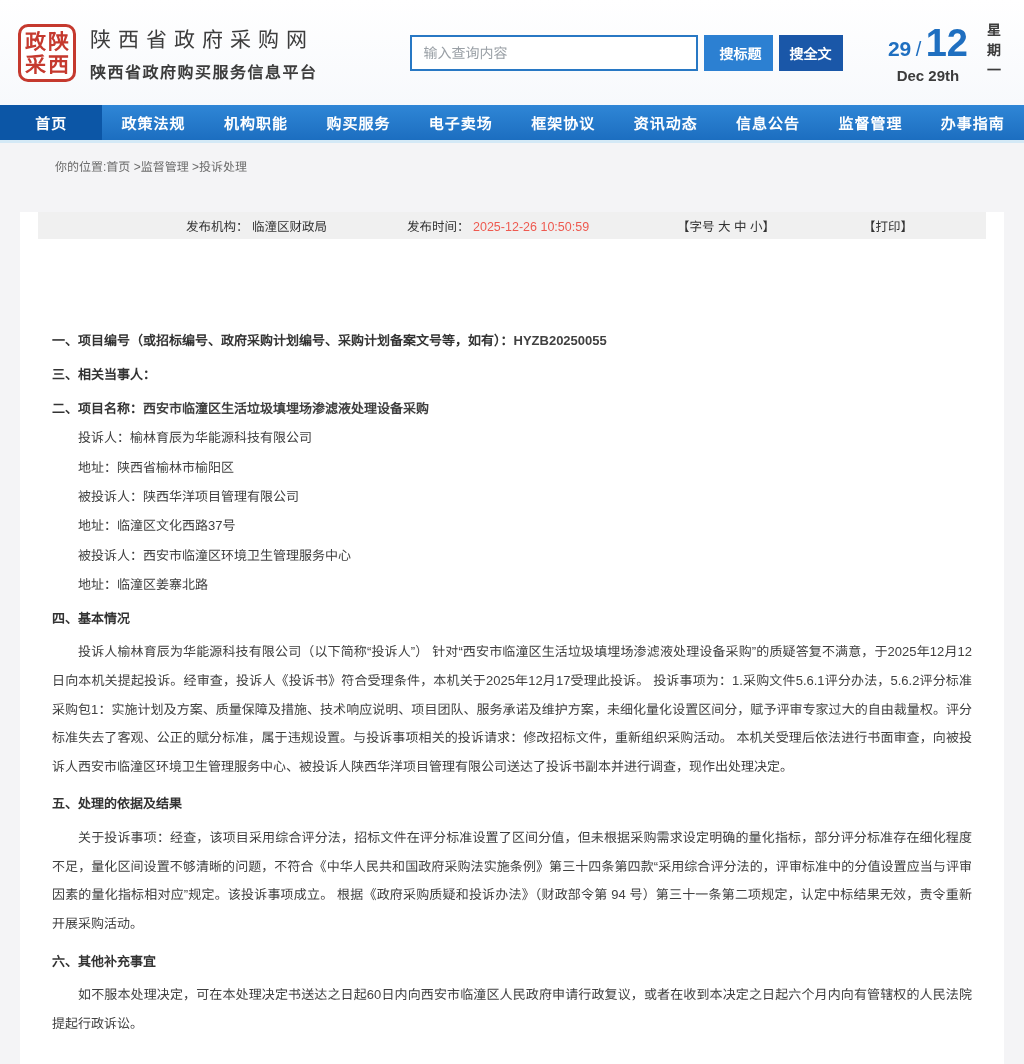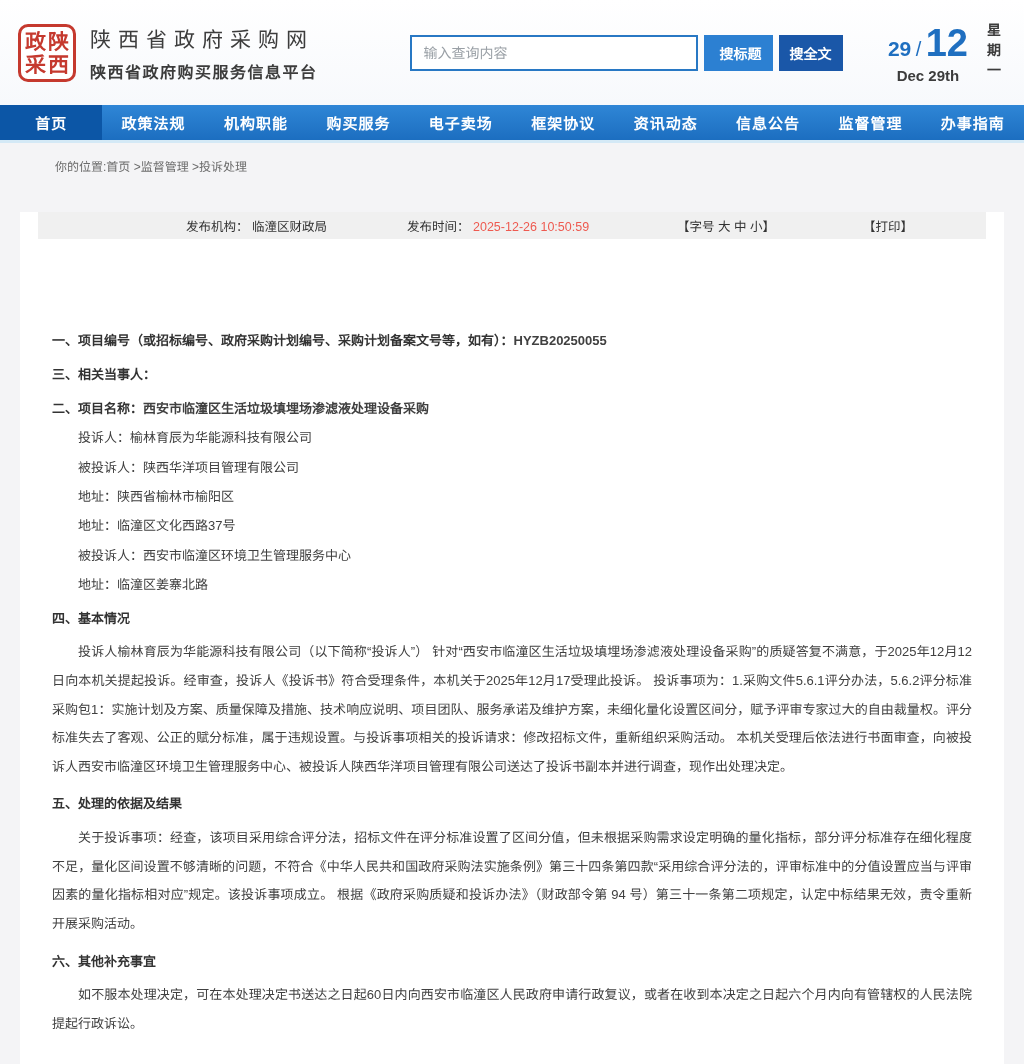--- a/index.html
+++ b/index.html
@@ -140,22 +140,22 @@
     <div class="sec-heading">
       <span>一、项目编号（或招标编号、政府采购计划编号、采购计划备案文号等，如有）：</span><span class="sec-inline">HYZB20250055</span>
     </div>
 
     <div class="sec-heading">三、相关当事人：</div>
 
     <div class="sec-heading">
       <span>二、项目名称：</span><span class="sec-inline">西安市临潼区生活垃圾填埋场渗滤液处理设备采购</span>
     </div>
     <div class="party-line">投诉人：榆林育辰为华能源科技有限公司</div>
+    <div class="party-line">地址：陕西省榆林市榆阳区</div>
     <div class="party-line">被投诉人：陕西华洋项目管理有限公司</div>
-    <div class="party-line">地址：陕西省榆林市榆阳区</div>
     <div class="party-line">地址：临潼区文化西路37号</div>
     <div class="party-line">被投诉人：西安市临潼区环境卫生管理服务中心</div>
     <div class="party-line">地址：临潼区姜寨北路</div>
 
     <div class="sec-heading">四、基本情况</div>
     <p class="para">投诉人榆林育辰为华能源科技有限公司（以下简称“投诉人”） 针对“西安市临潼区生活垃圾填埋场渗滤液处理设备采购”的质疑答复不满意，于2025年12月12日向本机关提起投诉。经审查，投诉人《投诉书》符合受理条件，本机关于2025年12月17受理此投诉。 投诉事项为：1.采购文件5.6.1评分办法，5.6.2评分标准采购包1：实施计划及方案、质量保障及措施、技术响应说明、项目团队、服务承诺及维护方案，未细化量化设置区间分，赋予评审专家过大的自由裁量权。评分标准失去了客观、公正的赋分标准，属于违规设置。与投诉事项相关的投诉请求：修改招标文件，重新组织采购活动。 本机关受理后依法进行书面审查，向被投诉人西安市临潼区环境卫生管理服务中心、被投诉人陕西华洋项目管理有限公司送达了投诉书副本并进行调查，现作出处理决定。</p>
 
     <div class="sec-heading">五、处理的依据及结果</div>
     <p class="para">关于投诉事项：经查，该项目采用综合评分法，招标文件在评分标准设置了区间分值，但未根据采购需求设定明确的量化指标，部分评分标准存在细化程度不足，量化区间设置不够清晰的问题，不符合《中华人民共和国政府采购法实施条例》第三十四条第四款“采用综合评分法的，评审标准中的分值设置应当与评审因素的量化指标相对应”规定。该投诉事项成立。 根据《政府采购质疑和投诉办法》（财政部令第 94 号）第三十一条第二项规定，认定中标结果无效，责令重新开展采购活动。</p>
 

